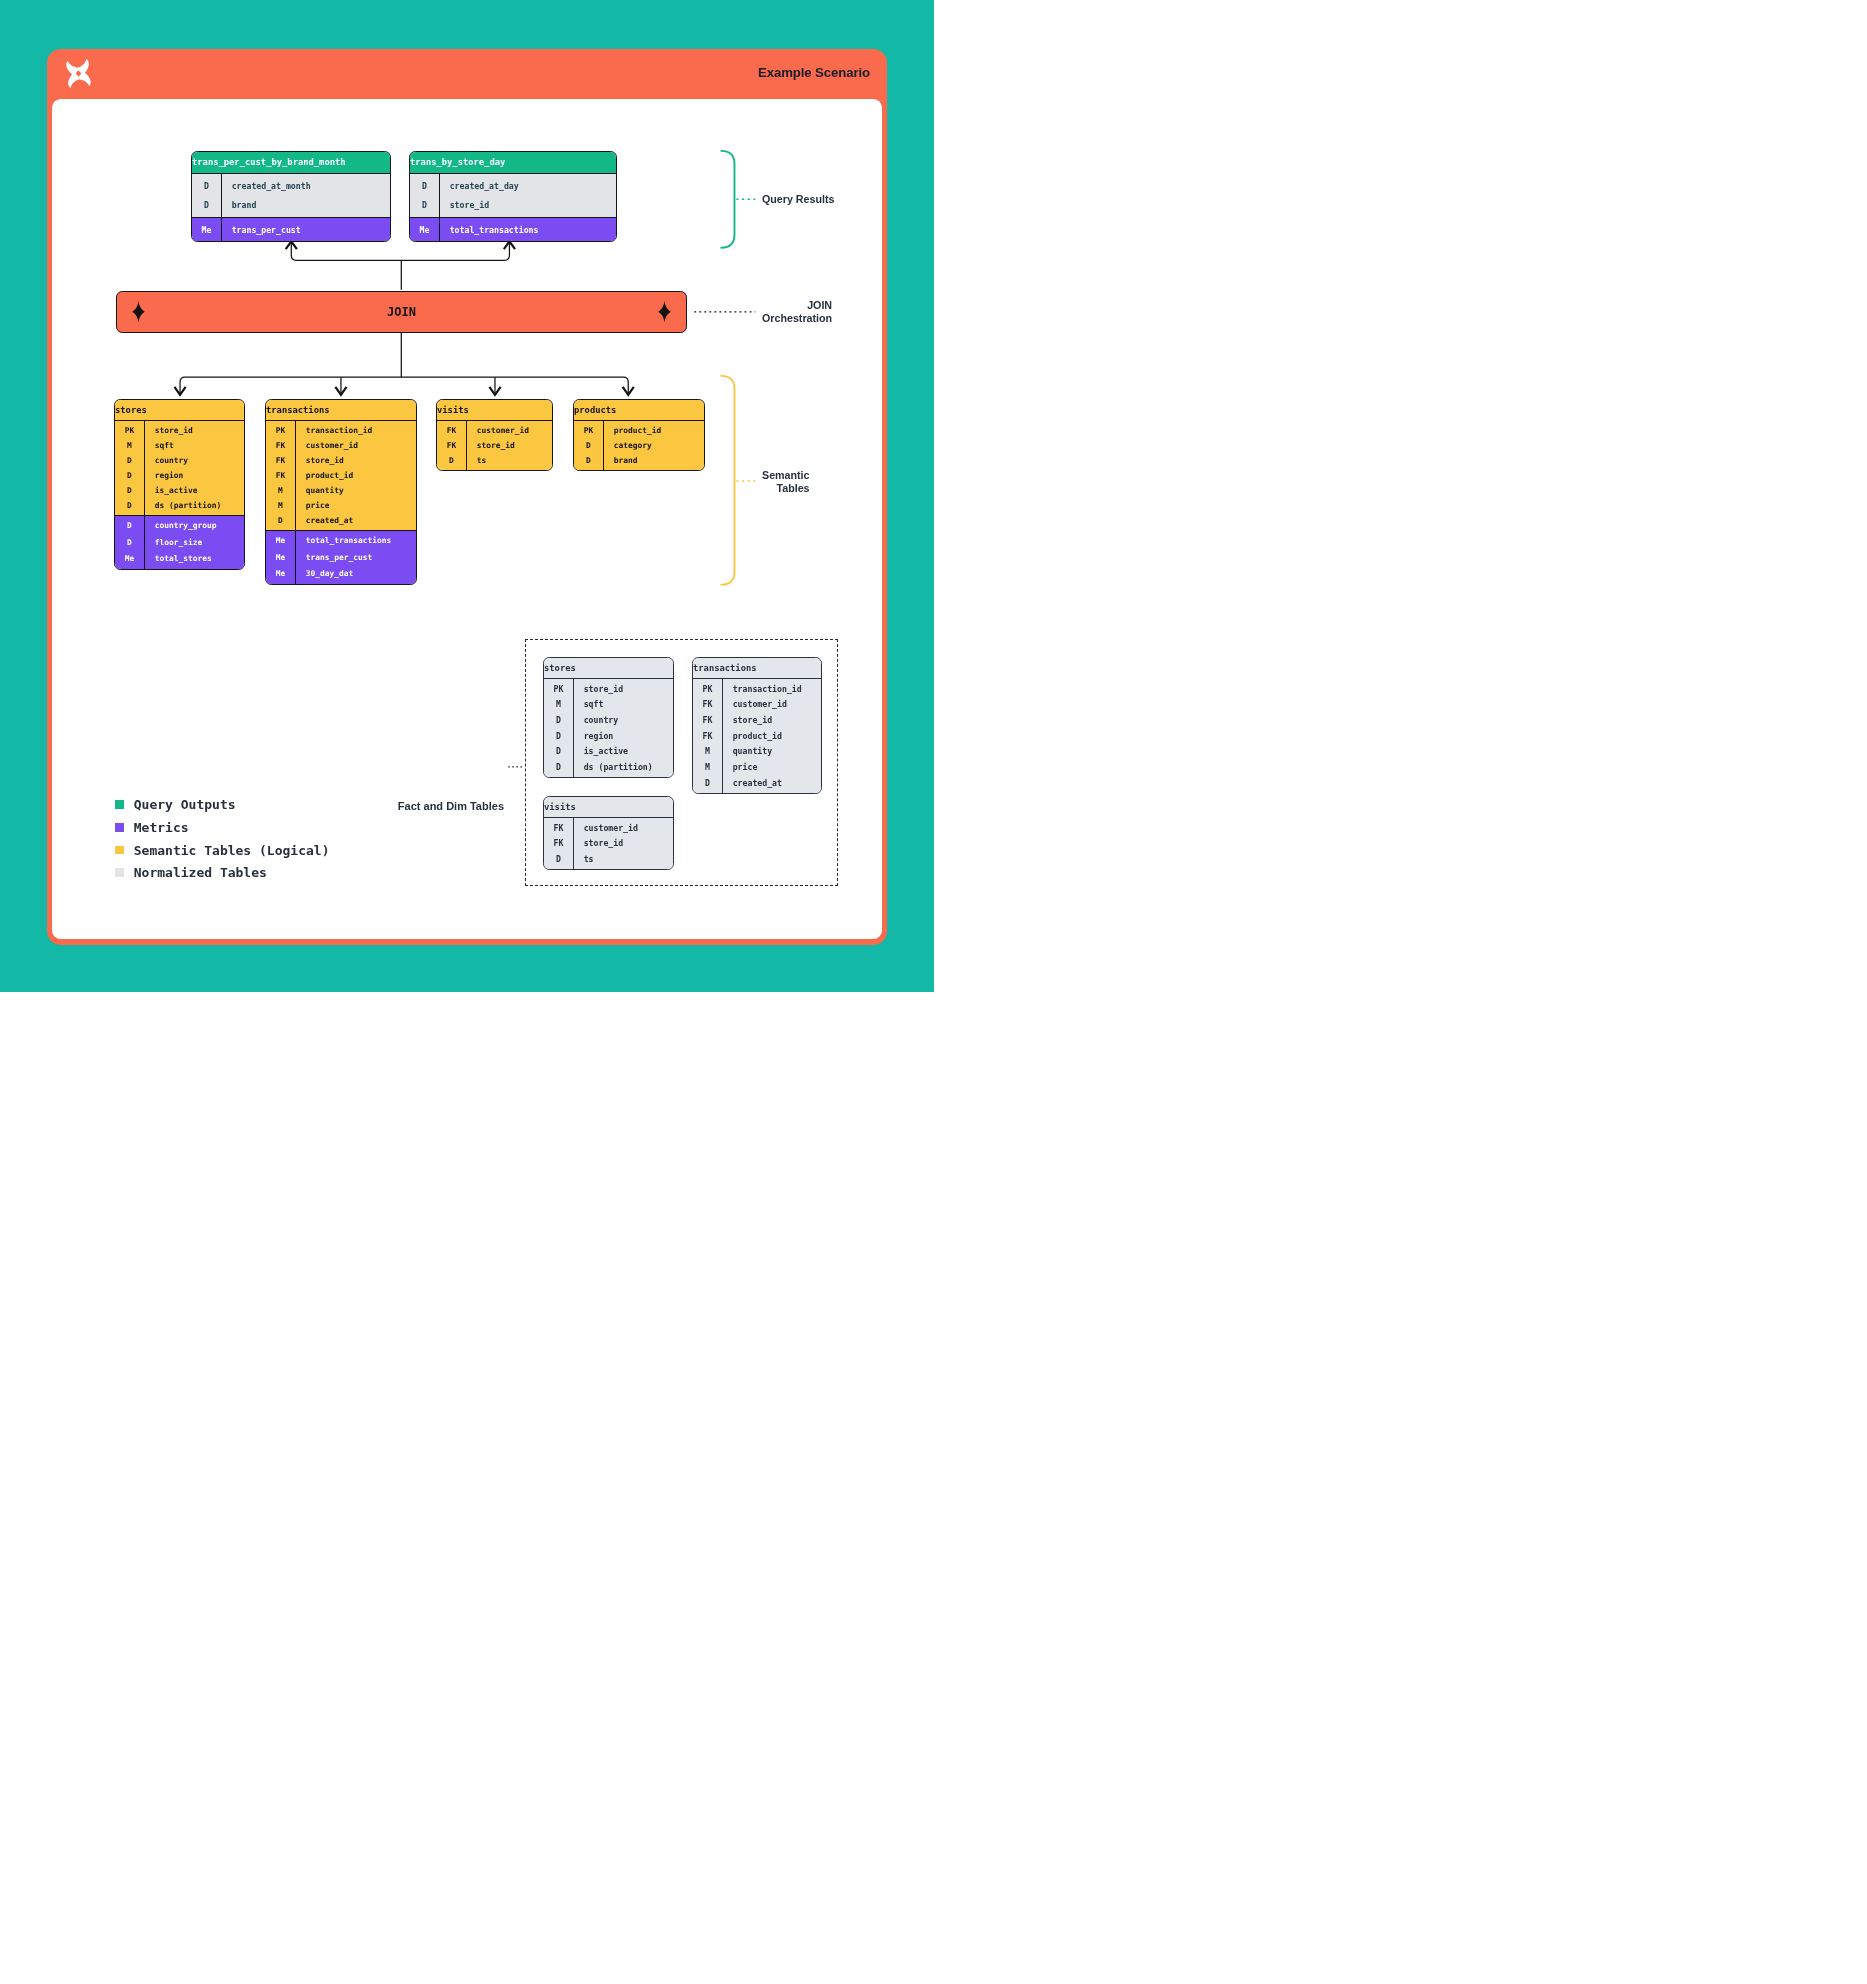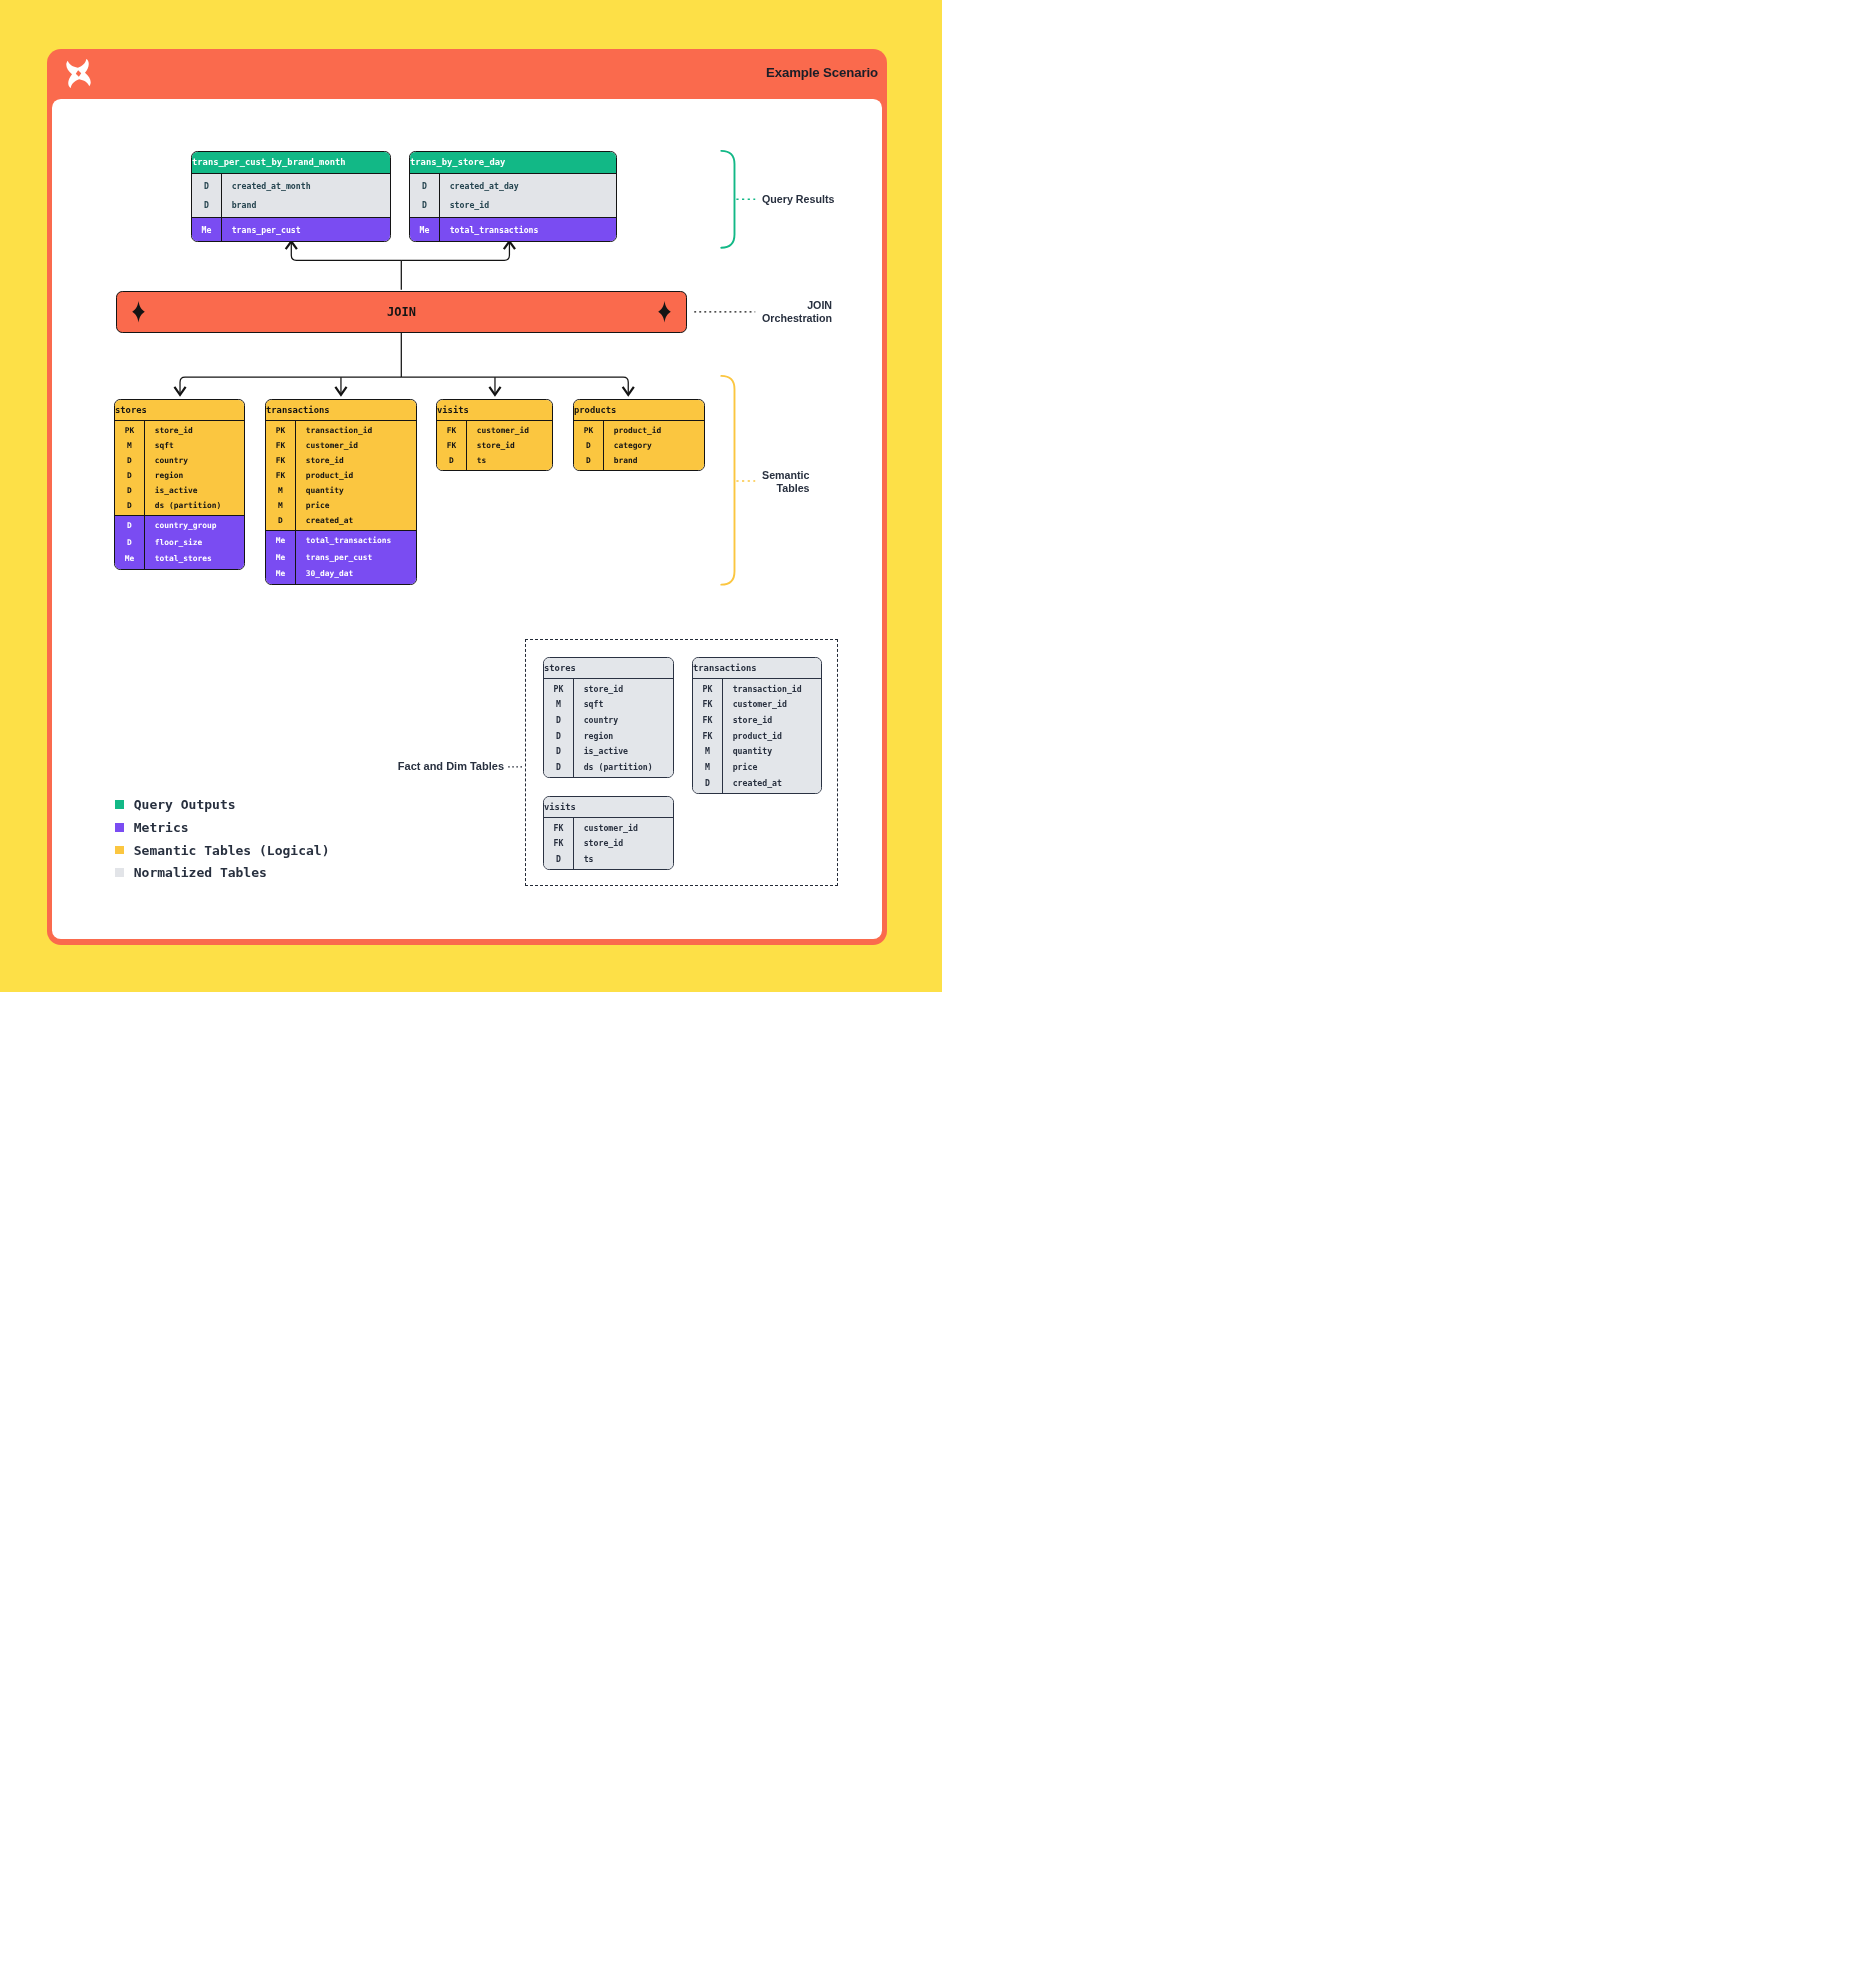--- a/index.html
+++ b/index.html
@@ -1,17 +1,17 @@
 <!DOCTYPE html>
 <html style="font-size:10px"><head>
 <meta charset="utf-8">
 <style>
   html,body{margin:0;padding:0;background:#ffffff;}
-  .page{position:relative;width:934px;height:992px;background:#fde047;overflow:hidden;
-        font-family:"Liberation Sans",sans-serif;padding-left:8px;}
+  .page{position:relative;width:934px;height:992px;background:#14b8a6;overflow:hidden;
+        font-family:"Liberation Sans",sans-serif;}
   
   .card{position:absolute;left:47px;top:49px;width:840px;height:896px;
         background:#FA6A4D;border-radius:14px;}
   .panel{position:absolute;left:52px;top:99px;width:830px;height:840px;
          background:#ffffff;border-radius:8.8px;}
   .app-title{position:absolute;top:65px;right:64px;font-size:13.2px;font-weight:700;
              color:#1A1E28;letter-spacing:-0.1px;}
   .logo{position:absolute;left:64px;top:59px;width:29px;height:29px;}
   
   .er{position:absolute;border:1.3px solid #141414;border-radius:6.3px;overflow:hidden;
@@ -45,21 +45,21 @@
   .n .sec::before{background:#2A3242;}
   .n .row{height:15.7px;font-size:8.2px;}
   
   .join{position:absolute;left:116px;top:291px;width:571px;height:42px;background:#FA6A4D;
         border:1.9px solid #141414;border-radius:6.3px;box-sizing:border-box;z-index:3;
         display:flex;align-items:center;justify-content:space-between;padding:0 14px;}
   .join-label{position:absolute;left:0;right:0;text-align:center;
               font-family:"DejaVu Sans Mono",monospace;font-weight:700;font-size:12px;color:#141414;}
   
   .side-label{position:absolute;font-size:10.7px;font-weight:700;color:#28303F;line-height:12.6px;z-index:3;text-align:right;}
-  .fact-label{position:absolute;left:347px;top:760px;width:157px;text-align:right;
+  .fact-label{position:absolute;left:347px;top:800px;width:157px;text-align:right;
               font-size:11px;font-weight:700;color:#28303F;z-index:3;}
   .dash-box{position:absolute;left:525px;top:639px;width:313px;height:247px;
             border:1.3px dashed #232A36;box-sizing:border-box;z-index:2;}
   
   .legend{position:absolute;left:115px;top:800px;z-index:3;}
   .legend .lrow{display:flex;align-items:center;height:8.8px;margin-bottom:14px;}
   .swatch{width:8.8px;height:8.8px;margin-right:10px;flex:0 0 8.8px;}
   .ltext{font-family:"DejaVu Sans Mono",monospace;font-weight:700;font-size:13px;color:#28303F;white-space:nowrap;}
   .overlay{position:absolute;left:0;top:0;z-index:2;pointer-events:none;}
 </style>

